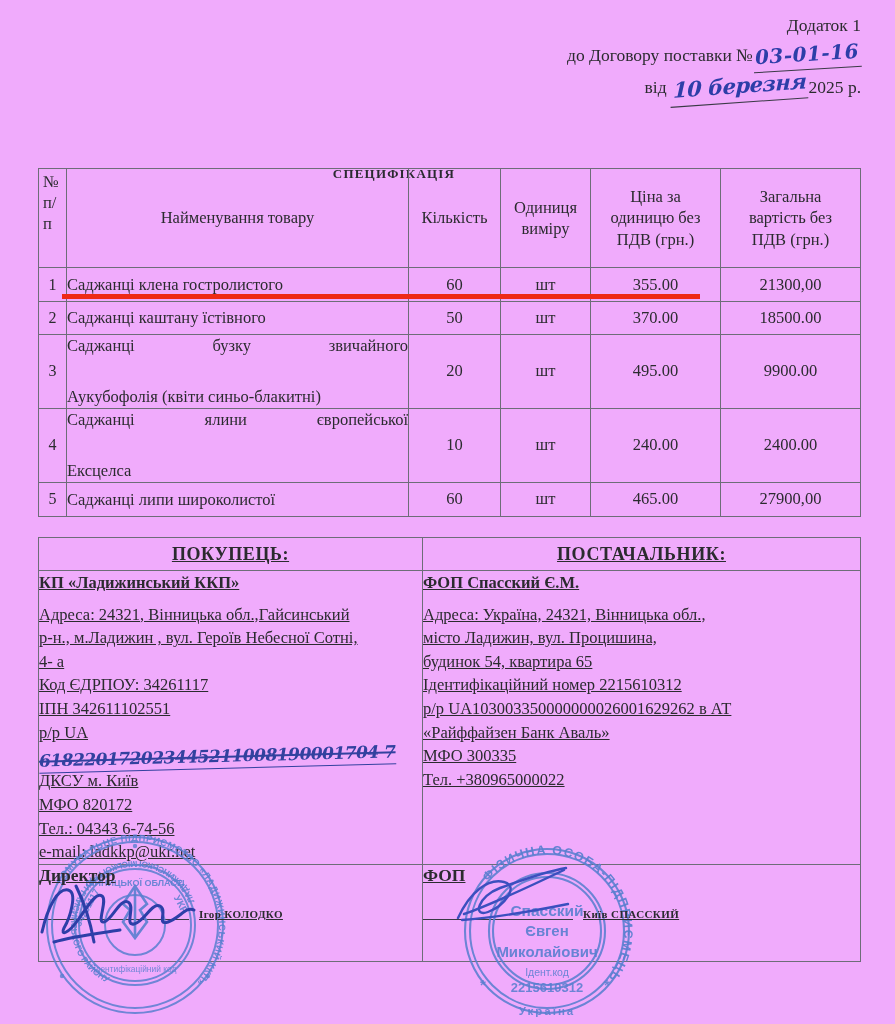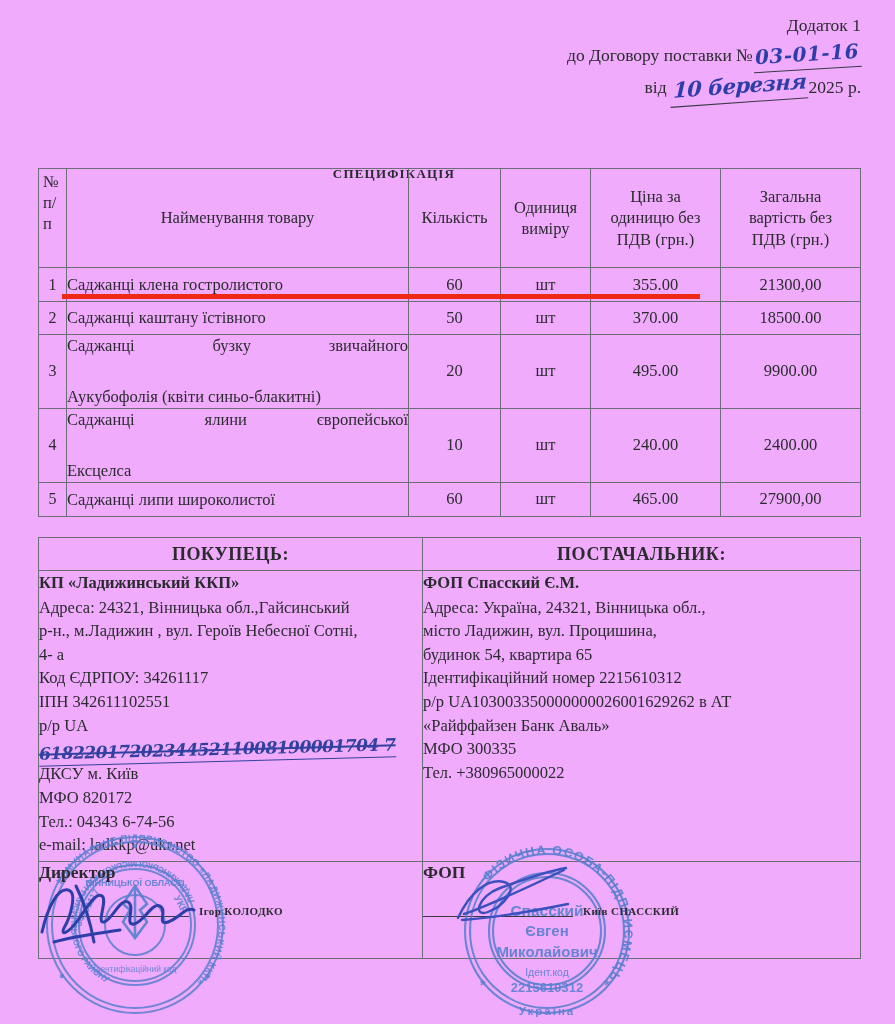--- a/index.html
+++ b/index.html
@@ -160,38 +160,39 @@
     left: 38px;
     width: 822px;
     border-collapse: collapse;
     table-layout: fixed;
     font-size: 16.5px;
   }
   .parties td {
     border: 1px solid #6d6d78;
     vertical-align: top;
     padding: 0;
+    text-decoration: underline;
   }
   .party-head {
     text-align: center;
     font-weight: bold;
     font-size: 18px;
     letter-spacing: 0.6px;
     height: 32px;
     vertical-align: middle !important;
   }
   .party-body {
     padding: 8px 8px 6px 10px;
     line-height: 1.43;
     height: 290px;
   }
   .party-body .org {
     font-weight: bold;
     display: block;
-    margin-bottom: 1px;
+    margin-bottom: 8px;
   }
   .party-body .ln { display: block; }
   .strike-hand {
     font-family: "DejaVu Serif", serif;
     font-style: italic;
     font-weight: bold;
     color: #32419f;
     font-size: 17px;
     letter-spacing: -0.5px;
     display: inline-block;

